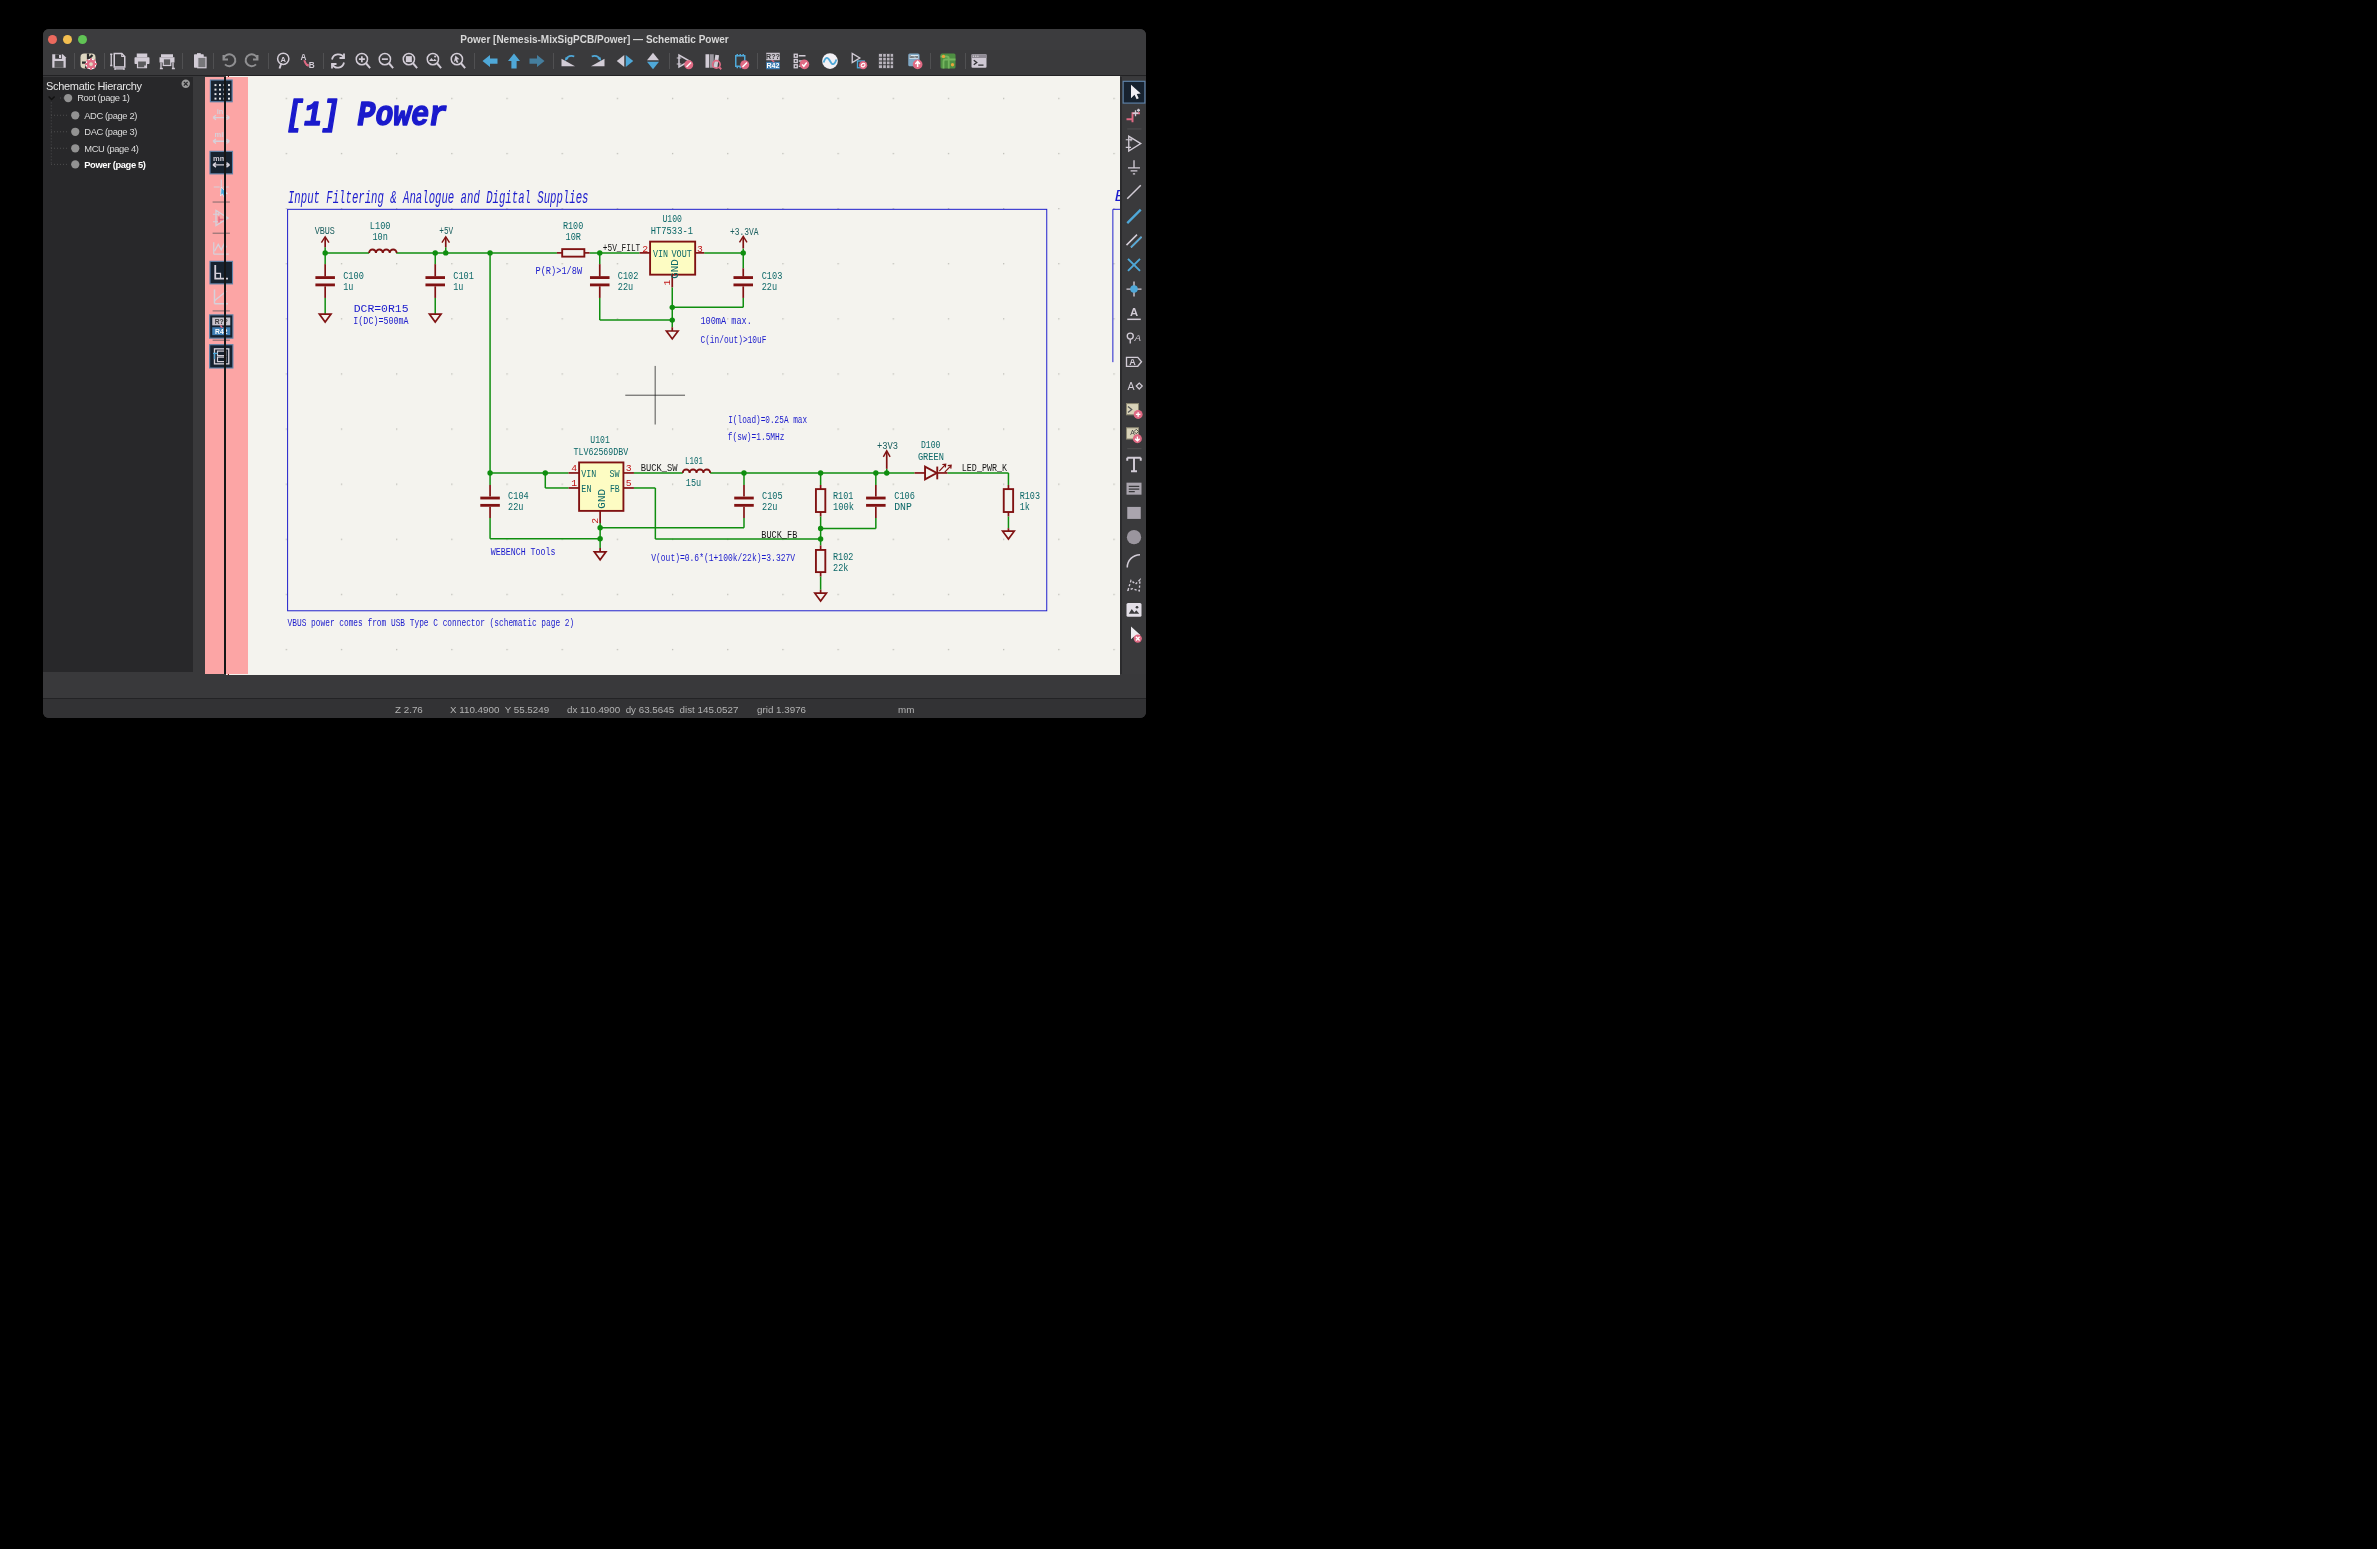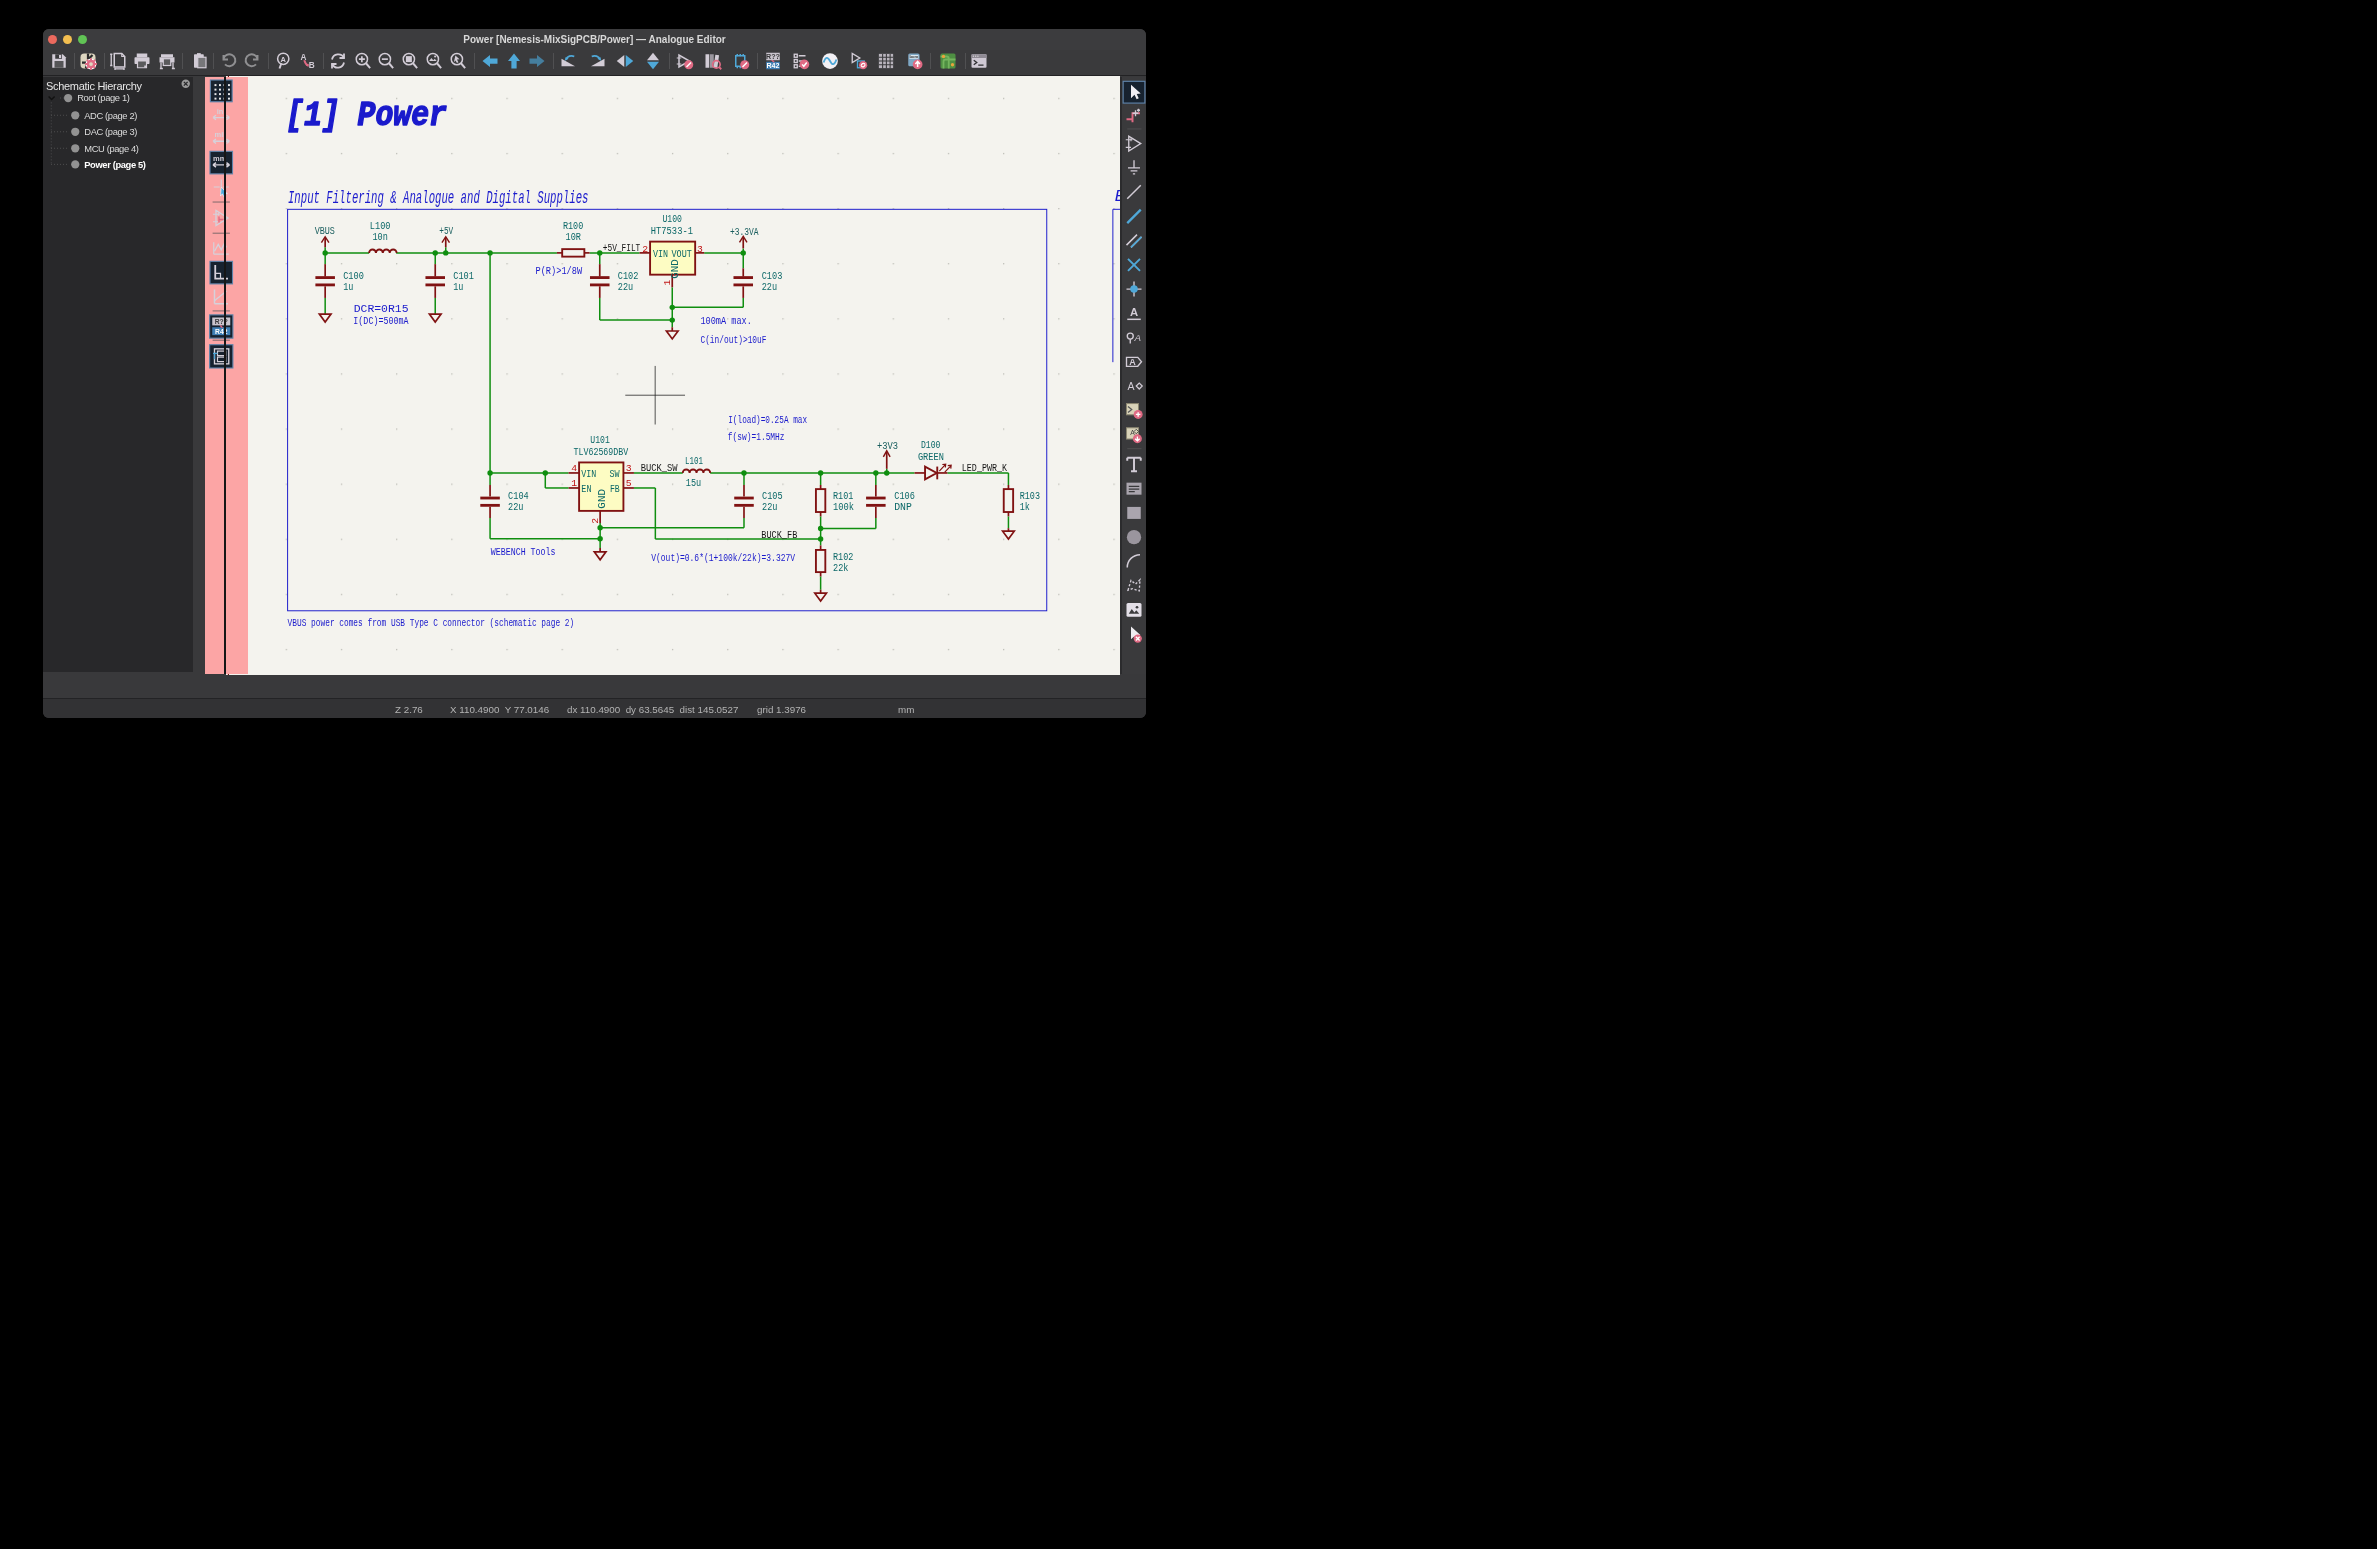--- a/index.html
+++ b/index.html
@@ -231,21 +231,21 @@
 <div class="tsep" style="left:510px"></div>
 <div class="tsep" style="left:626px"></div>
 <div class="tsep" style="left:714px"></div>
 <div class="tsep" style="left:887px"></div>
 <div class="tsep" style="left:922px"></div>
   </div>
   <div id="titlebar">
     <div class="tl" style="left:5.3px;background:#ec6a5e"></div>
     <div class="tl" style="left:20px;background:#f4bf50"></div>
     <div class="tl" style="left:35px;background:#61c455"></div>
-    <div id="title">Power [Nemesis-MixSigPCB/Power] — Analogue Editor</div>
+    <div id="title">Power [Nemesis-MixSigPCB/Power] — Schematic Power</div>
   </div>
   <div id="bottombar"></div>
   <div id="canvas">
     <svg width="894" height="599" viewBox="600 200 2380 1595" preserveAspectRatio="none">
 <rect x="600" y="200" width="2380" height="1595" fill="#f4f3ee"></rect>
 <defs>
           <pattern id="gp" x="612" y="258" width="146.9" height="146.75" patternUnits="userSpaceOnUse">
             <rect x="0" y="0" width="3.4" height="3.4" fill="#bcbcb5"></rect>
           </pattern>
         </defs>
@@ -660,19 +660,19 @@
         </g>
 <g transform="translate(4,730.10)">
           <path d="M8,2 L8,19 L12.5,14.8 L15,20.5 L17.7,19.2 L15.2,13.7 L20.5,13.2 Z" fill="#efedf1"></path>
           <circle cx="17" cy="18" r="5.5" fill="#e06a84"></circle>
           <path d="M14.5,15.5 l5,5 M19.5,15.5 l-5,5" stroke="#fff" stroke-width="1.8"></path>
         </g>
     </svg>
   </div>
   <div id="statusbar">
     <div class="st" style="left:352px">Z 2.76</div>
-    <div class="st" style="left:407px">X 110.4900  Y 77.0146</div>
+    <div class="st" style="left:407px">X 110.4900  Y 55.5249</div>
     <div class="st" style="left:524px">dx 110.4900  dy 63.5645  dist 145.0527</div>
     <div class="st" style="left:714px">grid 1.3976</div>
     <div class="st" style="left:855px">mm</div>
   </div>
 </div>
 
 
 </body></html>

